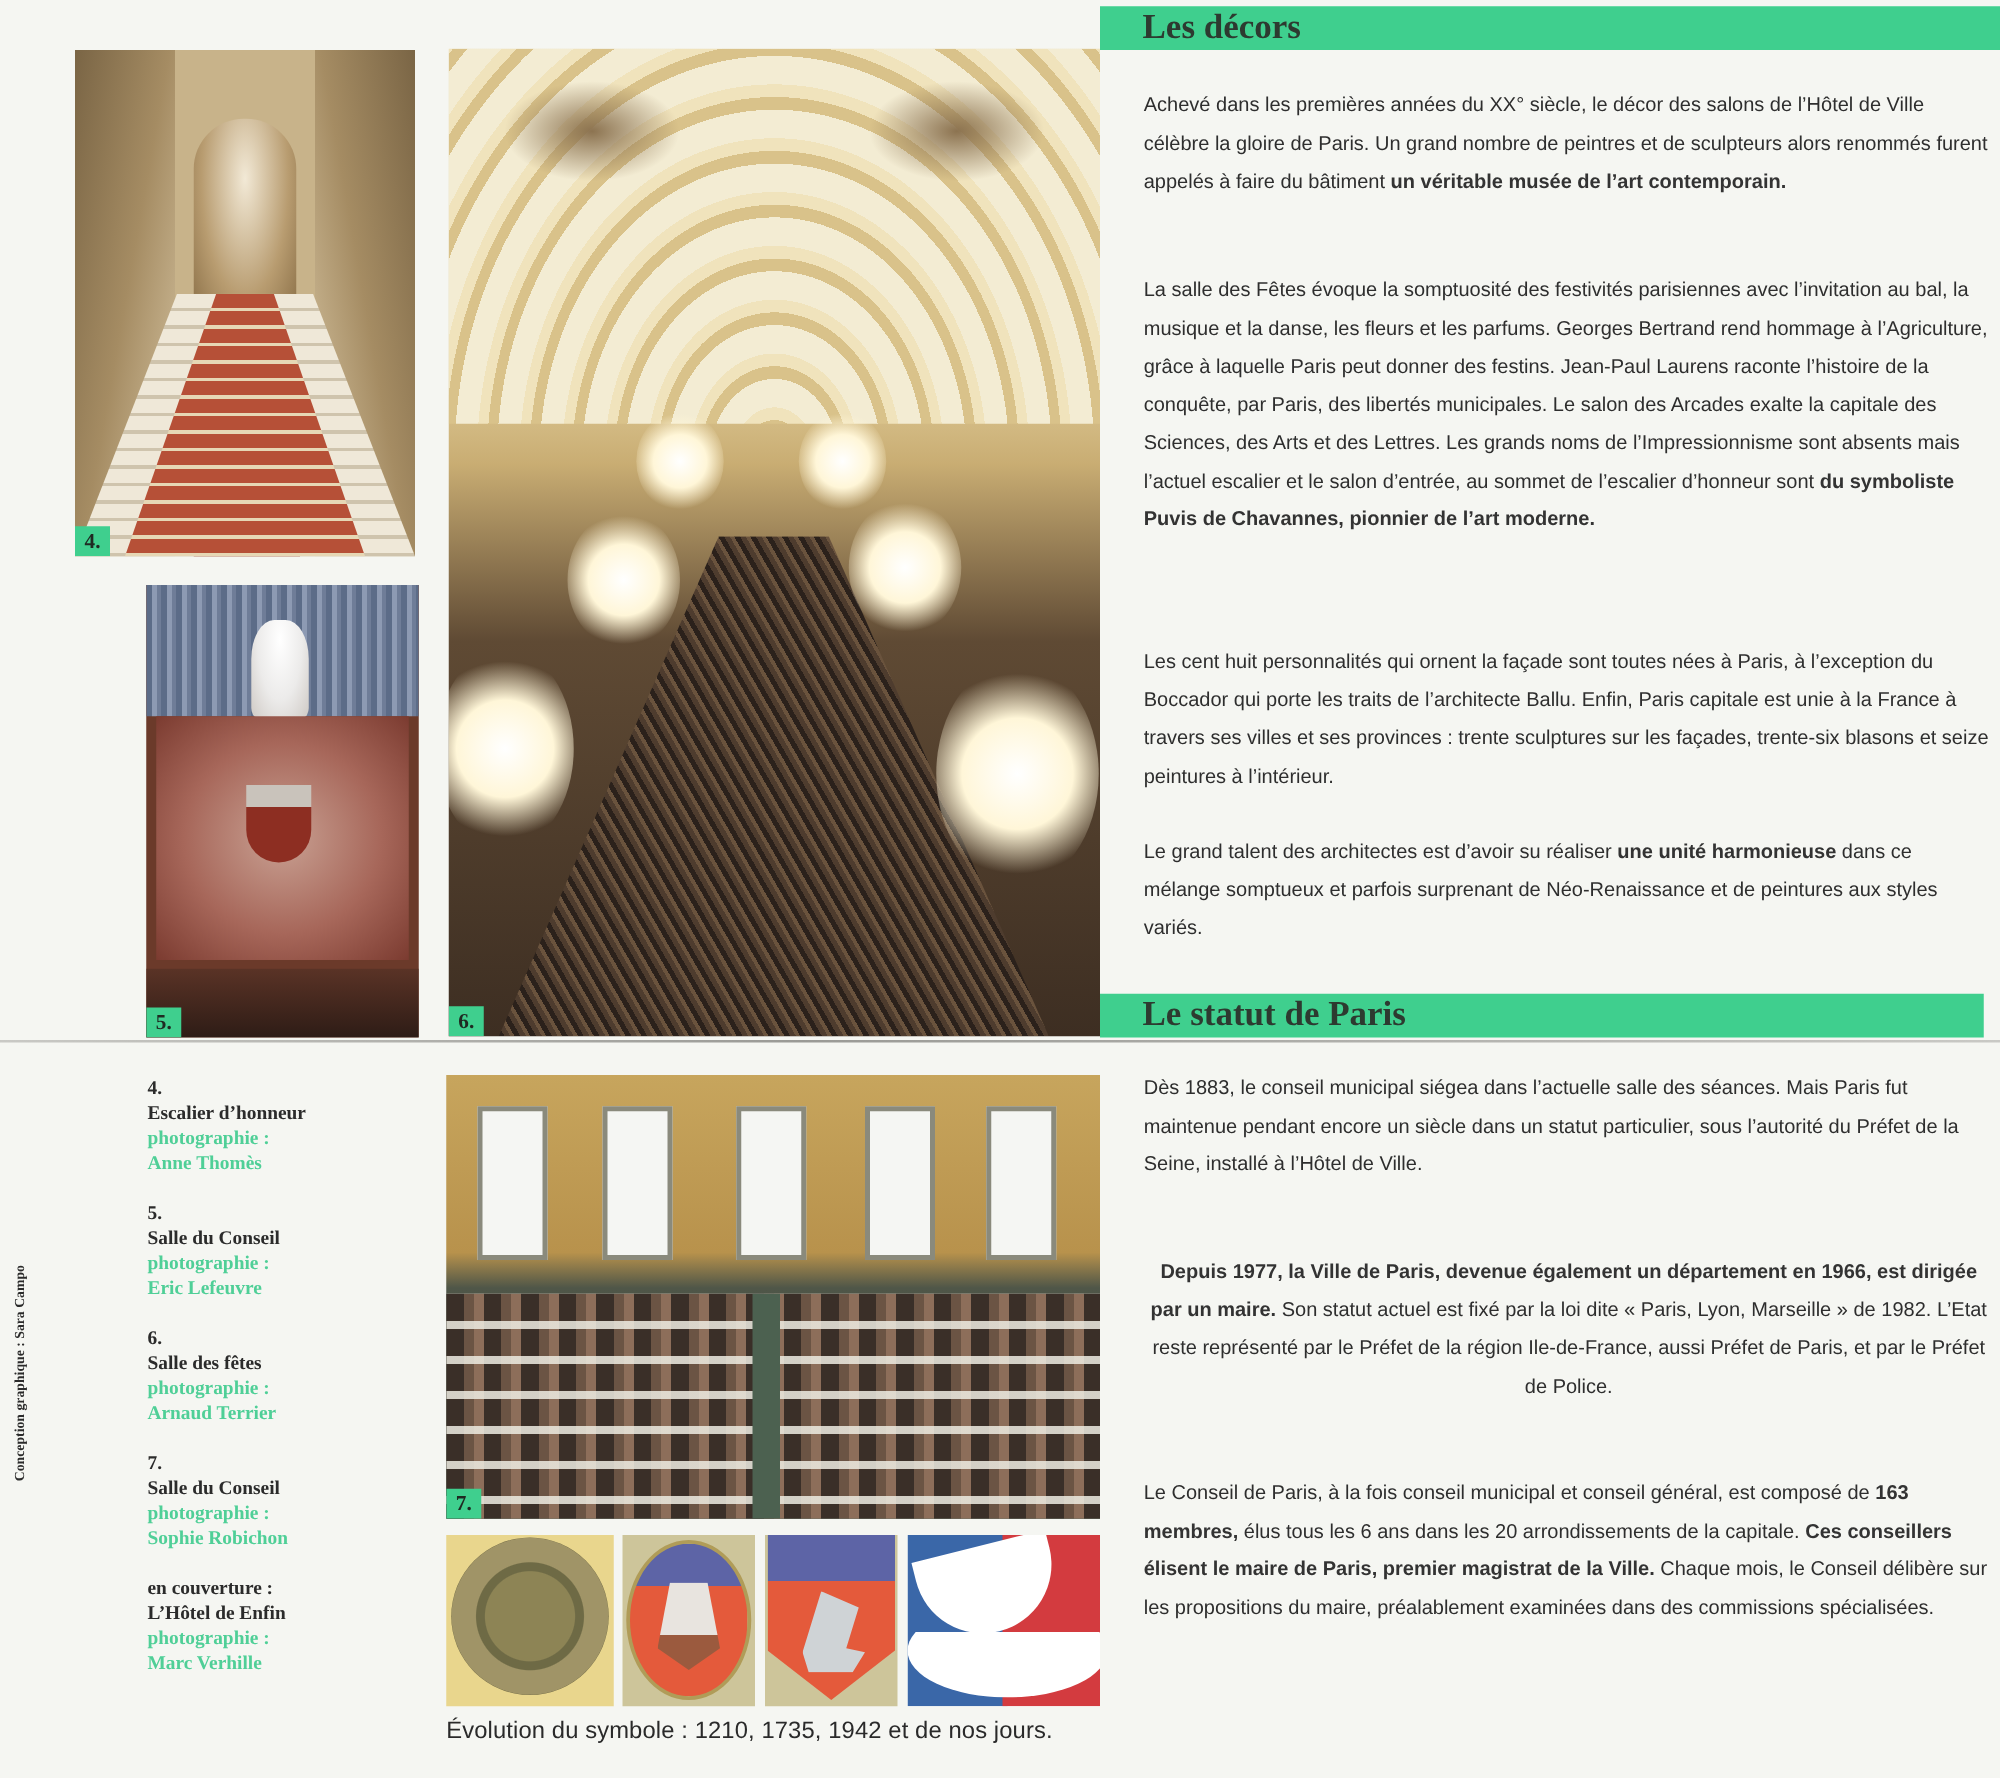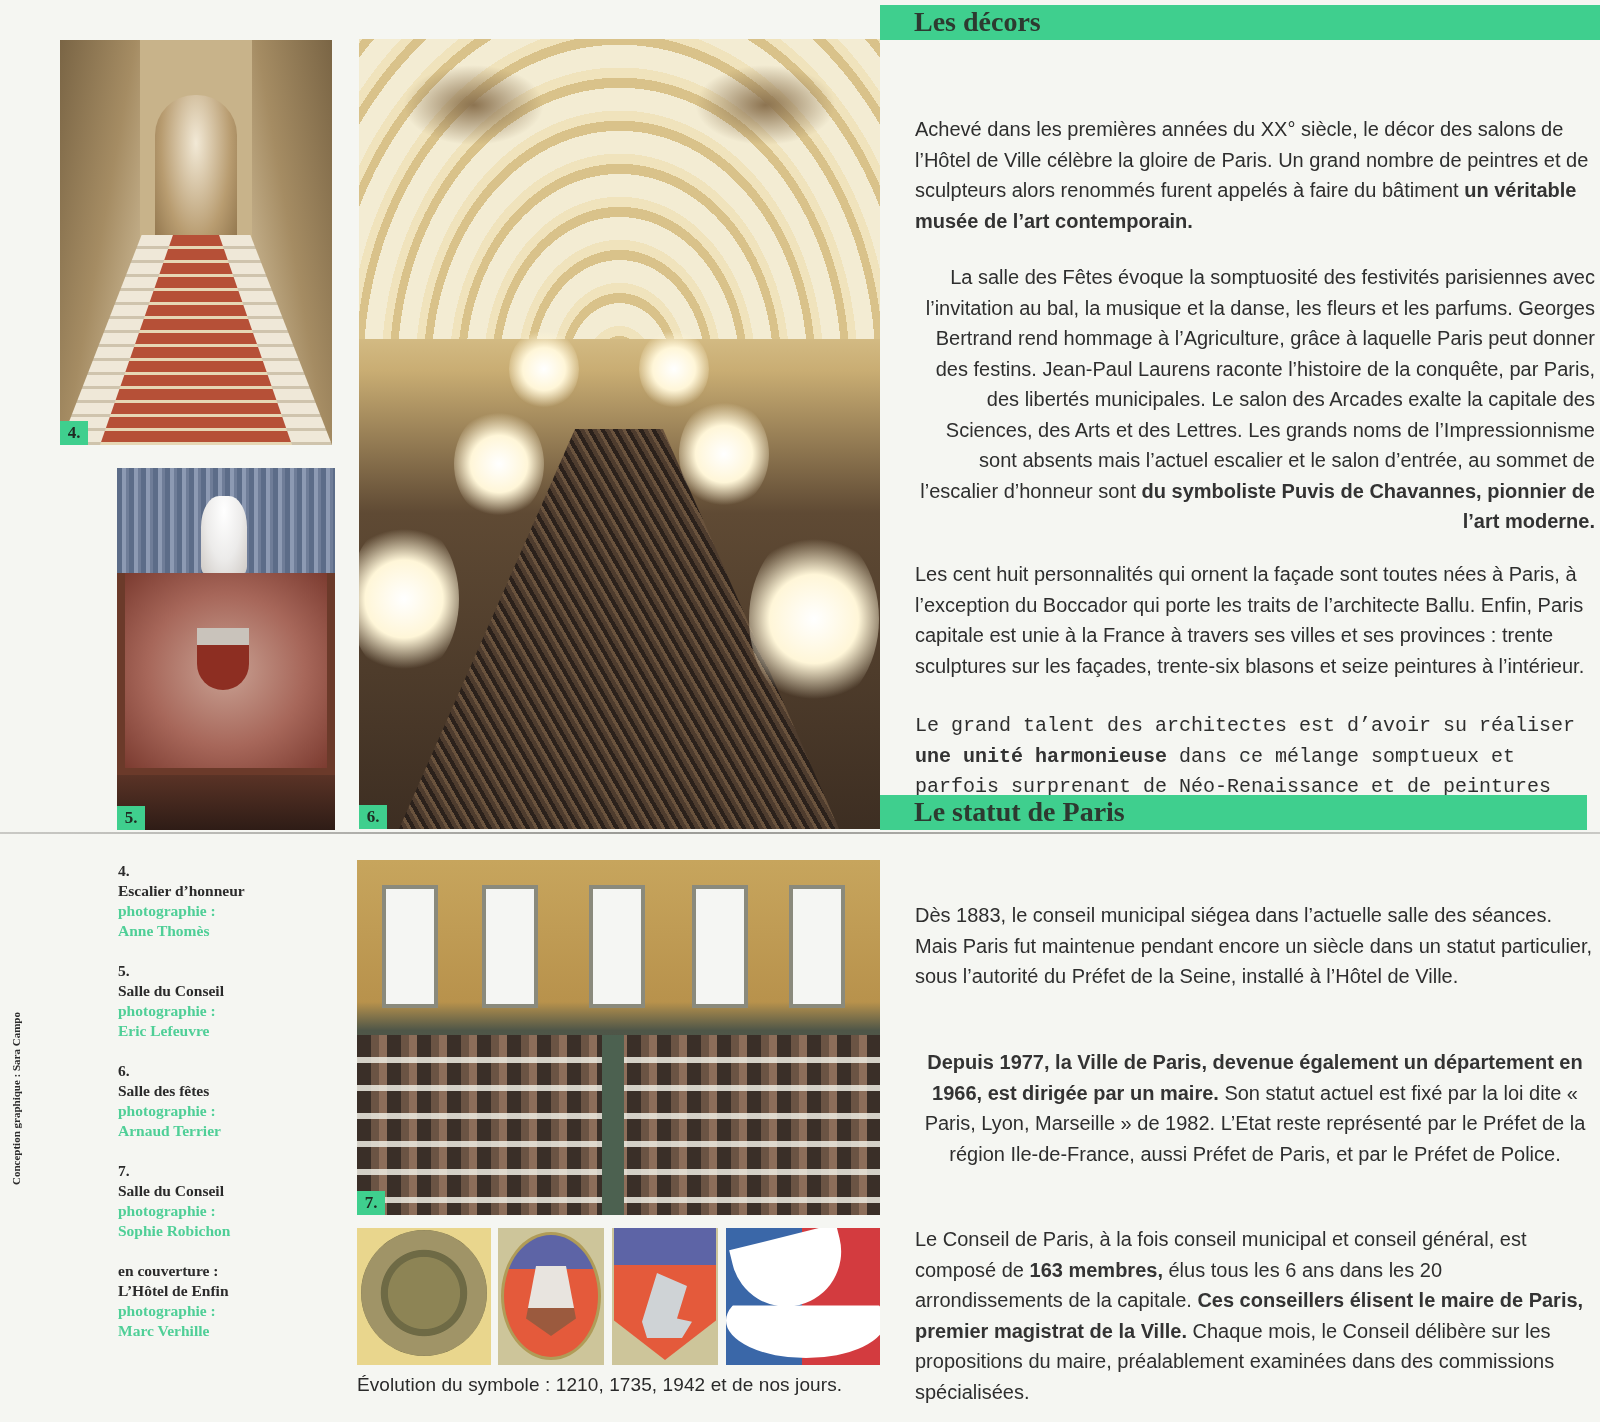--- a/index.html
+++ b/index.html
@@ -111,21 +111,21 @@
     .section-header {
       position:absolute; left:880px; width:707px; height:35px;
       background:#3fcf8e;
     }
     .section-header span {
       position:absolute; left:34px; top:1px;
       font-family: "Liberation Serif", serif; font-weight:bold; font-size:28px; color:#2d3a30;
     }
     .para {
       position:absolute; left:915px; width:680px;
-      font-size:20px; line-height:30.5px; color:#2e2e2e;margin-top:44px;
+      font-size:16px; line-height:30.5px; color:#2e2e2e;
     }
     .para b { font-weight:bold; color:#333; }
 
     
     .credits { position:absolute; left:118px; top:861px; width:220px;
       font-family:"Liberation Serif", serif; font-weight:bold; font-size:15.5px; line-height:20px; }
     .credit { margin-bottom:20px; }
     .credit .num, .credit .title { color:#2b2b2b; }
     .credit .ph, .credit .name { color:#4fcf97; }
     .vertical {
@@ -233,29 +233,29 @@
 <div class="vertical">Conception graphique : Sara Campo</div>
 
 <div class="section-header" style="top:5px;padding-left:24px;">
   <span>Les décors</span>
 </div>
 
 <div class="para" style="top:70px;">
   <span>Achevé dans les premières années du XX° siècle, le décor des salons de l’Hôtel de Ville célèbre la gloire de Paris. Un grand nombre de peintres et de sculpteurs alors renommés furent appelés à faire du bâtiment </span><b>un véritable musée de l’art contemporain.</b>
 </div>
 
-<div class="para" style="top:218px;text-align:right;">
+<div class="para" style="top:218px;">
   <span>La salle des Fêtes évoque la somptuosité des festivités parisiennes avec l’invitation au bal, la musique et la danse, les fleurs et les parfums. Georges Bertrand rend hommage à l’Agriculture, grâce à laquelle Paris peut donner des festins. Jean-Paul Laurens raconte l’histoire de la conquête, par Paris, des libertés municipales. Le salon des Arcades exalte la capitale des Sciences, des Arts et des Lettres. Les grands noms de l’Impressionnisme sont absents mais l’actuel escalier et le salon d’entrée, au sommet de l’escalier d’honneur sont </span><b>du symboliste Puvis de Chavannes, pionnier de l’art moderne.</b>
 </div>
 
 <div class="para" style="top:515px;">
   <span>Les cent huit personnalités qui ornent la façade sont toutes nées à Paris, à l’exception du Boccador qui porte les traits de l’architecte Ballu. Enfin, Paris capitale est unie à la France à travers ses villes et ses provinces : trente sculptures sur les façades, trente-six blasons et seize peintures à l’intérieur.</span>
 </div>
 
-<div class="para" style="top:667px;font-family:Liberation Mono, monospace;">
+<div class="para" style="top:667px;">
   <span>Le grand talent des architectes est d’avoir su réaliser </span><b>une unité harmonieuse</b><span> dans ce mélange somptueux et parfois surprenant de Néo-Renaissance et de peintures aux styles variés.</span>
 </div>
 
 <div class="section-header" style="top:795px;">
   <span>Le statut de Paris</span>
 </div>
 
 <div class="para" style="top:856px;">
   <span>Dès 1883, le conseil municipal siégea dans l’actuelle salle des séances. Mais Paris fut maintenue pendant encore un siècle dans un statut particulier, sous l’autorité du Préfet de la Seine, installé à l’Hôtel de Ville.</span>
 </div>

